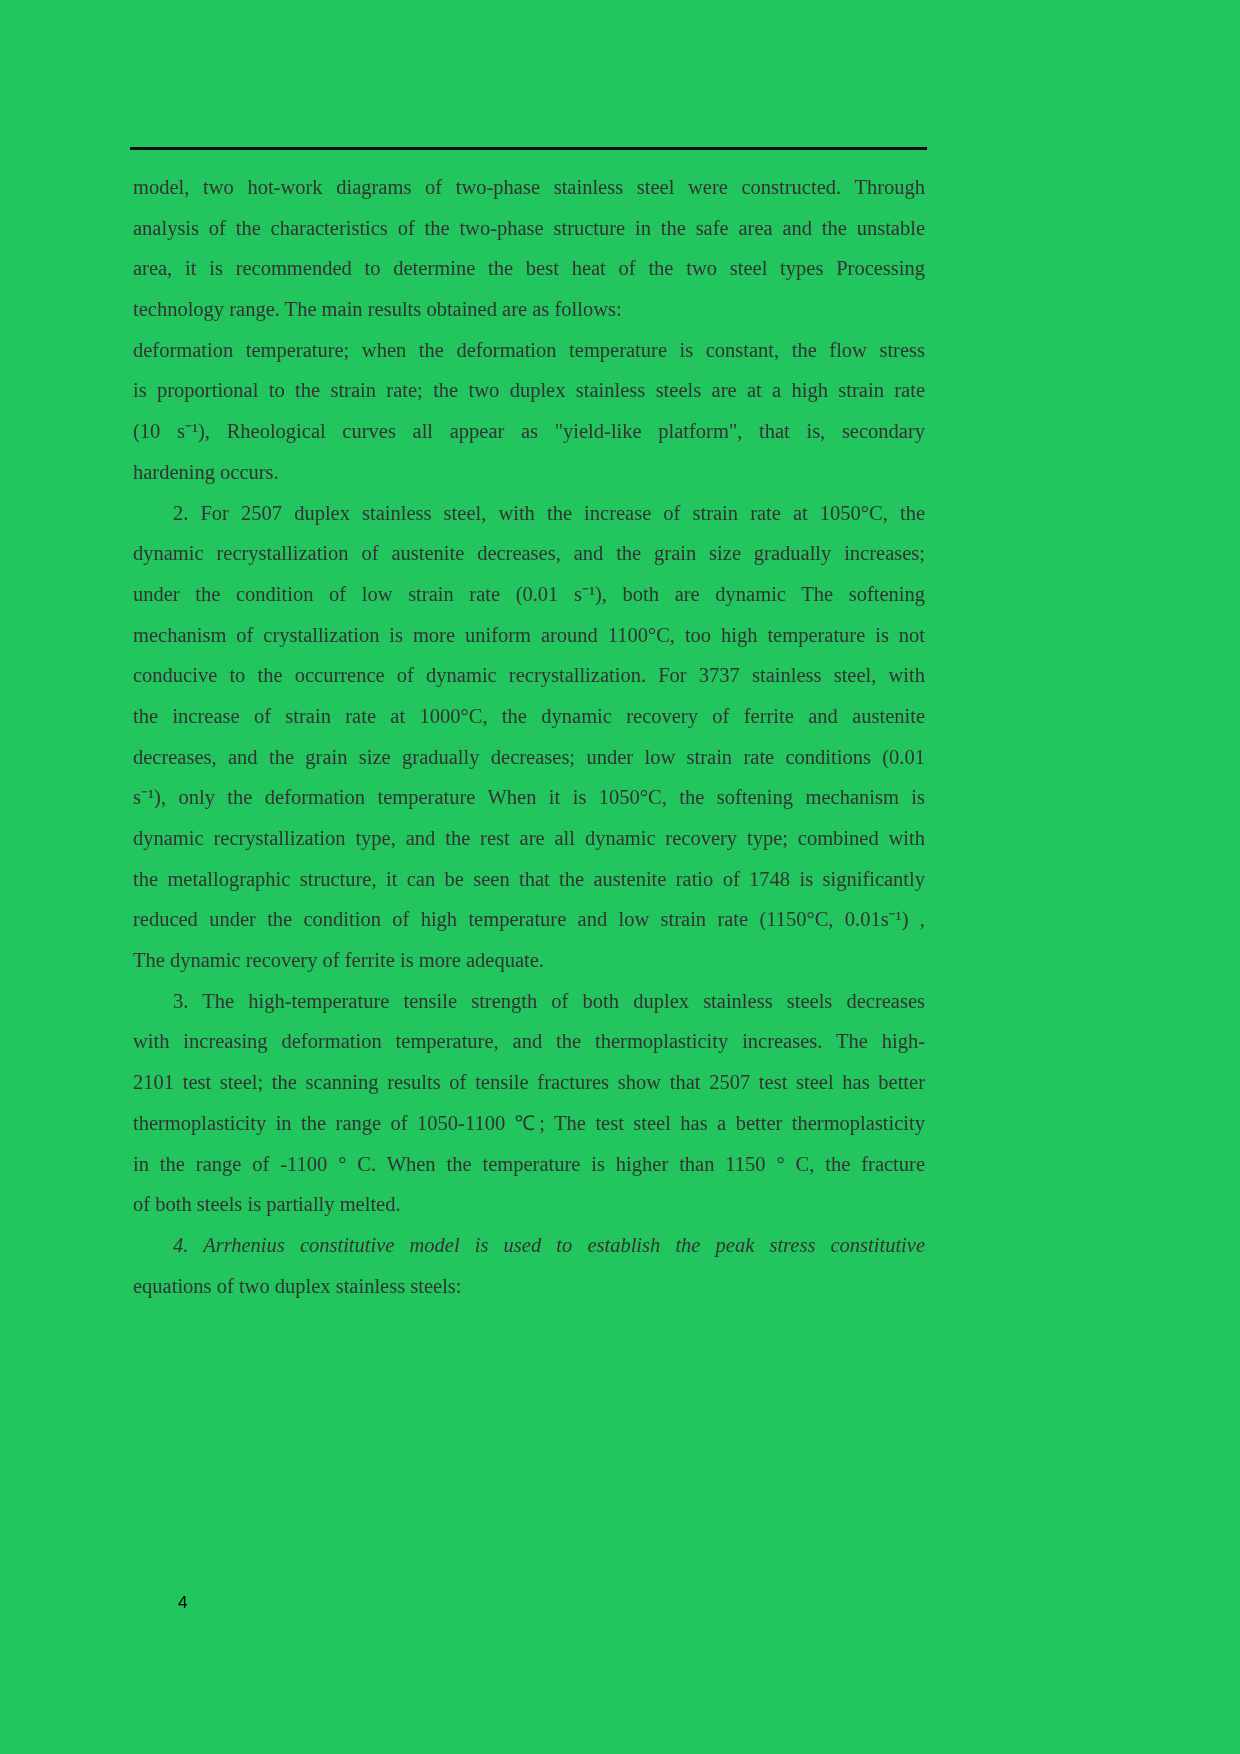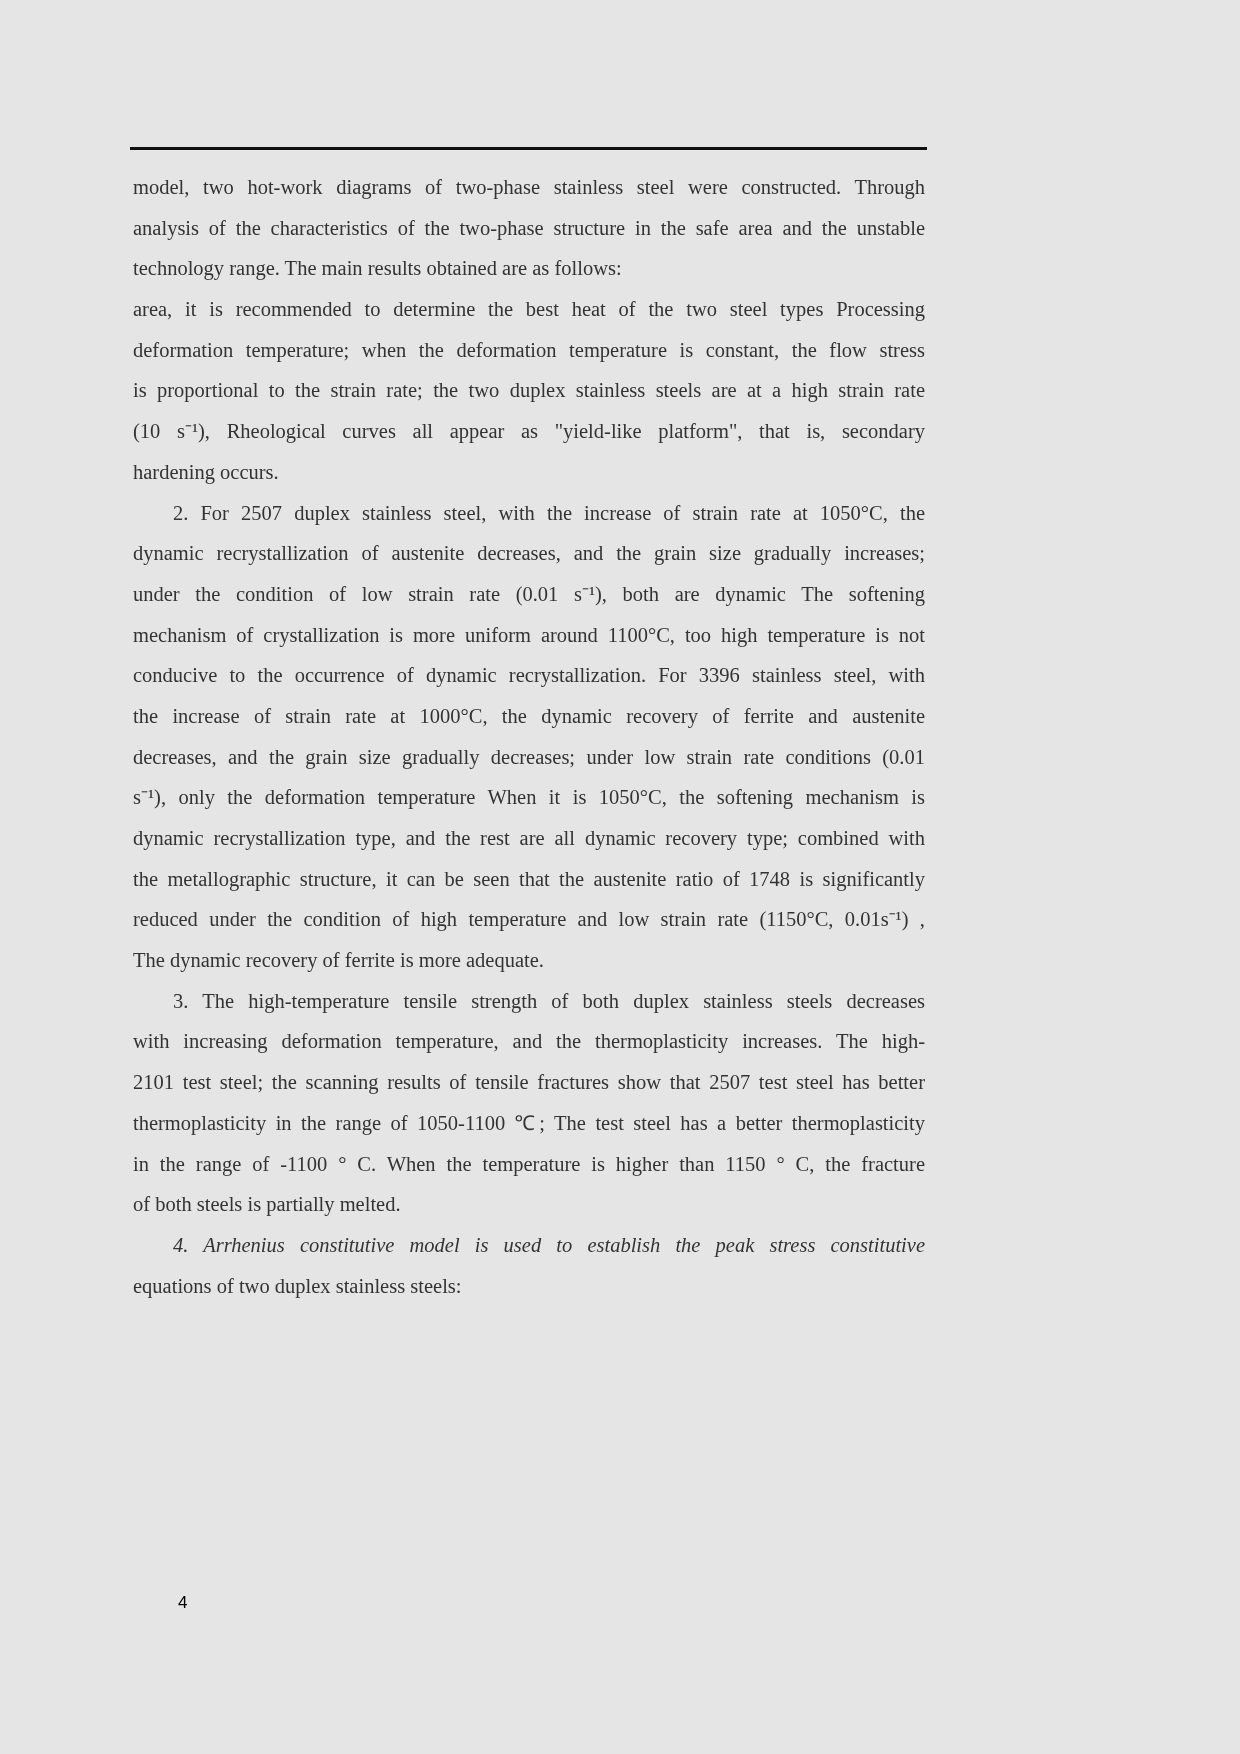--- a/index.html
+++ b/index.html
@@ -1,17 +1,17 @@
 <!DOCTYPE html>
 <html><head>
 <meta charset="utf-8">
 <style>
   html, body { margin: 0; padding: 0; background: #ffffff; }
   body { width: 1240px; height: 1754px; position: relative; overflow: hidden; }
-  .page { position: absolute; left: 0; top: 0; width: 1240px; height: 1754px; background: #e5e5e5; }
+  .page { position: absolute; left: 0; top: 0; width: 1240px; height: 1754px; background: #22c55e; }
   .header-rule { position: absolute; left: 130px; top: 147px; width: 797px; height: 3px; background: #111; }
   .body-text {
     position: absolute; left: 133px; top: 167px; width: 792px;
     font-family: "Liberation Serif", serif; font-size: 20.5px; line-height: 40.7px;
     color: #333333; text-align: justify;
   }
   .para { margin: 0; }
   .line { display: block; text-align: justify; text-align-last: justify; white-space: nowrap; overflow: visible; height: 40.7px; }
   .line.last { text-align-last: left; }
   .page-number {
@@ -23,37 +23,37 @@
 <body>
 
 <div class="page">
   <div class="header-rule"></div>
 
   <div class="body-text">
 
     <div class="para">
       <span class="line">model, two hot-work diagrams of two-phase stainless steel were constructed. Through</span>
       <span class="line">analysis of the characteristics of the two-phase structure in the safe area and the unstable</span>
+      <span class="line">area, it is recommended to determine the best heat of the two steel types Processing</span>
       <span class="line last">technology range. The main results obtained are as follows:</span>
-      <span class="line">area, it is recommended to determine the best heat of the two steel types Processing</span>
     </div>
 
     <div class="para">
       <span class="line">deformation temperature; when the deformation temperature is constant, the flow stress</span>
       <span class="line">is proportional to the strain rate; the two duplex stainless steels are at a high strain rate</span>
       <span class="line">(10 s⁻¹), Rheological curves all appear as "yield-like platform", that is, secondary</span>
       <span class="line last">hardening occurs.</span>
     </div>
 
     <div class="para">
       <span class="line" style="padding-left:40px;">2. For 2507 duplex stainless steel, with the increase of strain rate at 1050°C, the</span>
       <span class="line">dynamic recrystallization of austenite decreases, and the grain size gradually increases;</span>
       <span class="line">under the condition of low strain rate (0.01 s⁻¹), both are dynamic The softening</span>
       <span class="line">mechanism of crystallization is more uniform around 1100°C, too high temperature is not</span>
-      <span class="line">conducive to the occurrence of dynamic recrystallization. For 3396 stainless steel, with</span>
+      <span class="line">conducive to the occurrence of dynamic recrystallization. For 3737 stainless steel, with</span>
       <span class="line">the increase of strain rate at 1000°C, the dynamic recovery of ferrite and austenite</span>
       <span class="line">decreases, and the grain size gradually decreases; under low strain rate conditions (0.01</span>
       <span class="line">s⁻¹), only the deformation temperature When it is 1050°C, the softening mechanism is</span>
       <span class="line">dynamic recrystallization type, and the rest are all dynamic recovery type; combined with</span>
       <span class="line">the metallographic structure, it can be seen that the austenite ratio of 1748 is significantly</span>
       <span class="line">reduced under the condition of high temperature and low strain rate (1150°C, 0.01s⁻¹) ,</span>
       <span class="line last">The dynamic recovery of ferrite is more adequate.</span>
     </div>
 
     <div class="para">

